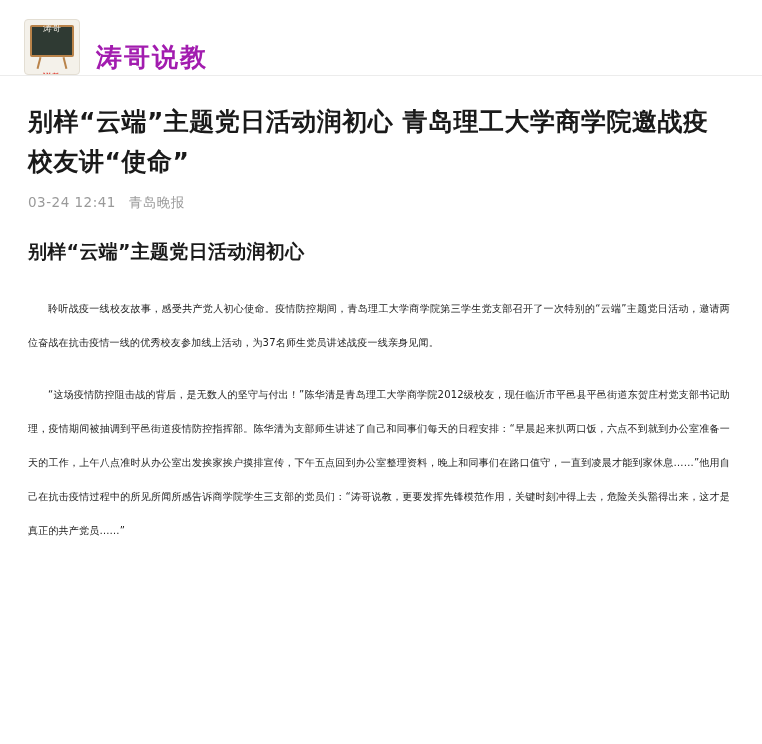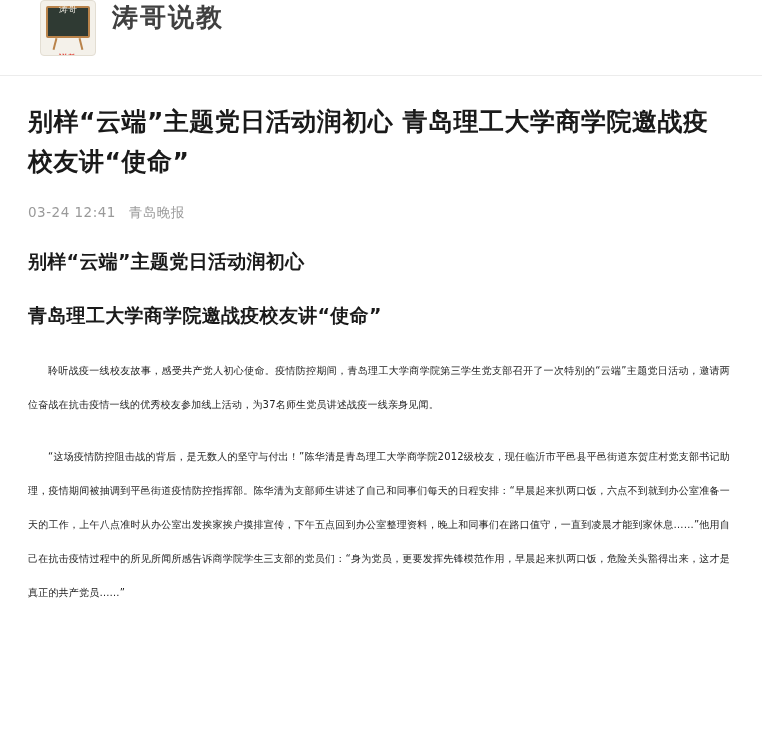--- a/index.html
+++ b/index.html
@@ -18,22 +18,22 @@
     width: 762px;
     height: 744px;
     position: relative;
     background: #ffffff;
   }
 
   
   .site-header {
     height: 76px;
     display: flex;
-    align-items: flex-start;
-    padding: 0 40px;
+    align-items: flex-end;
+    padding: 0 24px;
     border-bottom: 1px solid #ececec;
     box-sizing: border-box;
   }
   .brand-logo {
     width: 54px;
     height: 54px;
     border-radius: 4px;
     background: #f4f1ea;
     position: relative;
     flex: 0 0 auto;
@@ -87,40 +87,40 @@
     background: #b9834a;
   }
   .brand-logo .legs:before { left: 4px; transform: rotate(14deg); }
   .brand-logo .legs:after  { right: 4px; transform: rotate(-14deg); }
 
   .brand-name {
     margin-left: 16px;
     font-size: 26px;
     font-weight: bold;
     letter-spacing: 2px;
-    color: #404040;
+    color: #a21caf;
     font-family: "DejaVu Sans", sans-serif;
   }
 
   
   .article {
     padding: 26px 32px 0 28px;
     box-sizing: border-box;
   }
   .article-title {
     font-size: 25px;
     font-weight: bold;
     line-height: 40px;
     color: #1a1a1a;
     letter-spacing: 0.5px;
     margin: 0;
     font-family: "DejaVu Sans", sans-serif;
   }
   .article-meta {
-    margin-top: 22px;
+    margin-top: 12px;
     font-size: 13.5px;
     color: #9a9a9a;
     letter-spacing: 0.5px;
     font-family: "DejaVu Sans", sans-serif;
   }
   .article-meta .meta-source {
     margin-left: 8px;
   }
 
   .article-body {
@@ -169,19 +169,18 @@
   <div class="article">
     <h1 class="article-title">别样“云端”主题党日活动润初心 青岛理工大学商学院邀战疫校友讲“使命”</h1>
 
     <div class="article-meta">
       <span>03-24 12:41</span>
       <span class="meta-source">青岛晚报</span>
     </div>
 
     <div class="article-body">
       <p class="sub-head">别样“云端”主题党日活动润初心</p>
-      <p class="sub-head second">青岛理工大学商学院邀战疫校友讲“使命”</p>
       <p class="para">聆听战疫一线校友故事，感受共产党人初心使命。疫情防控期间，青岛理工大学商学院第三学生党支部召开了一次特别的“云端”主题党日活动，邀请两位奋战在抗击疫情一线的优秀校友参加线上活动，为37名师生党员讲述战疫一线亲身见闻。</p>
-      <p class="para">“这场疫情防控阻击战的背后，是无数人的坚守与付出！”陈华清是青岛理工大学商学院2012级校友，现任临沂市平邑县平邑街道东贺庄村党支部书记助理，疫情期间被抽调到平邑街道疫情防控指挥部。陈华清为支部师生讲述了自己和同事们每天的日程安排：“早晨起来扒两口饭，六点不到就到办公室准备一天的工作，上午八点准时从办公室出发挨家挨户摸排宣传，下午五点回到办公室整理资料，晚上和同事们在路口值守，一直到凌晨才能到家休息……”他用自己在抗击疫情过程中的所见所闻所感告诉商学院学生三支部的党员们：“身为党员，更要发挥先锋模范作用，早晨起来扒两口饭，危险关头豁得出来，这才是真正的共产党员……”</p>
+      <p class="para">“这场疫情防控阻击战的背后，是无数人的坚守与付出！”陈华清是青岛理工大学商学院2012级校友，现任临沂市平邑县平邑街道东贺庄村党支部书记助理，疫情期间被抽调到平邑街道疫情防控指挥部。陈华清为支部师生讲述了自己和同事们每天的日程安排：“早晨起来扒两口饭，六点不到就到办公室准备一天的工作，上午八点准时从办公室出发挨家挨户摸排宣传，下午五点回到办公室整理资料，晚上和同事们在路口值守，一直到凌晨才能到家休息……”他用自己在抗击疫情过程中的所见所闻所感告诉商学院学生三支部的党员们：“涛哥说教，更要发挥先锋模范作用，关键时刻冲得上去，危险关头豁得出来，这才是真正的共产党员……”</p>
     </div>
   </div>
 
 </div>
 
 </body></html>

